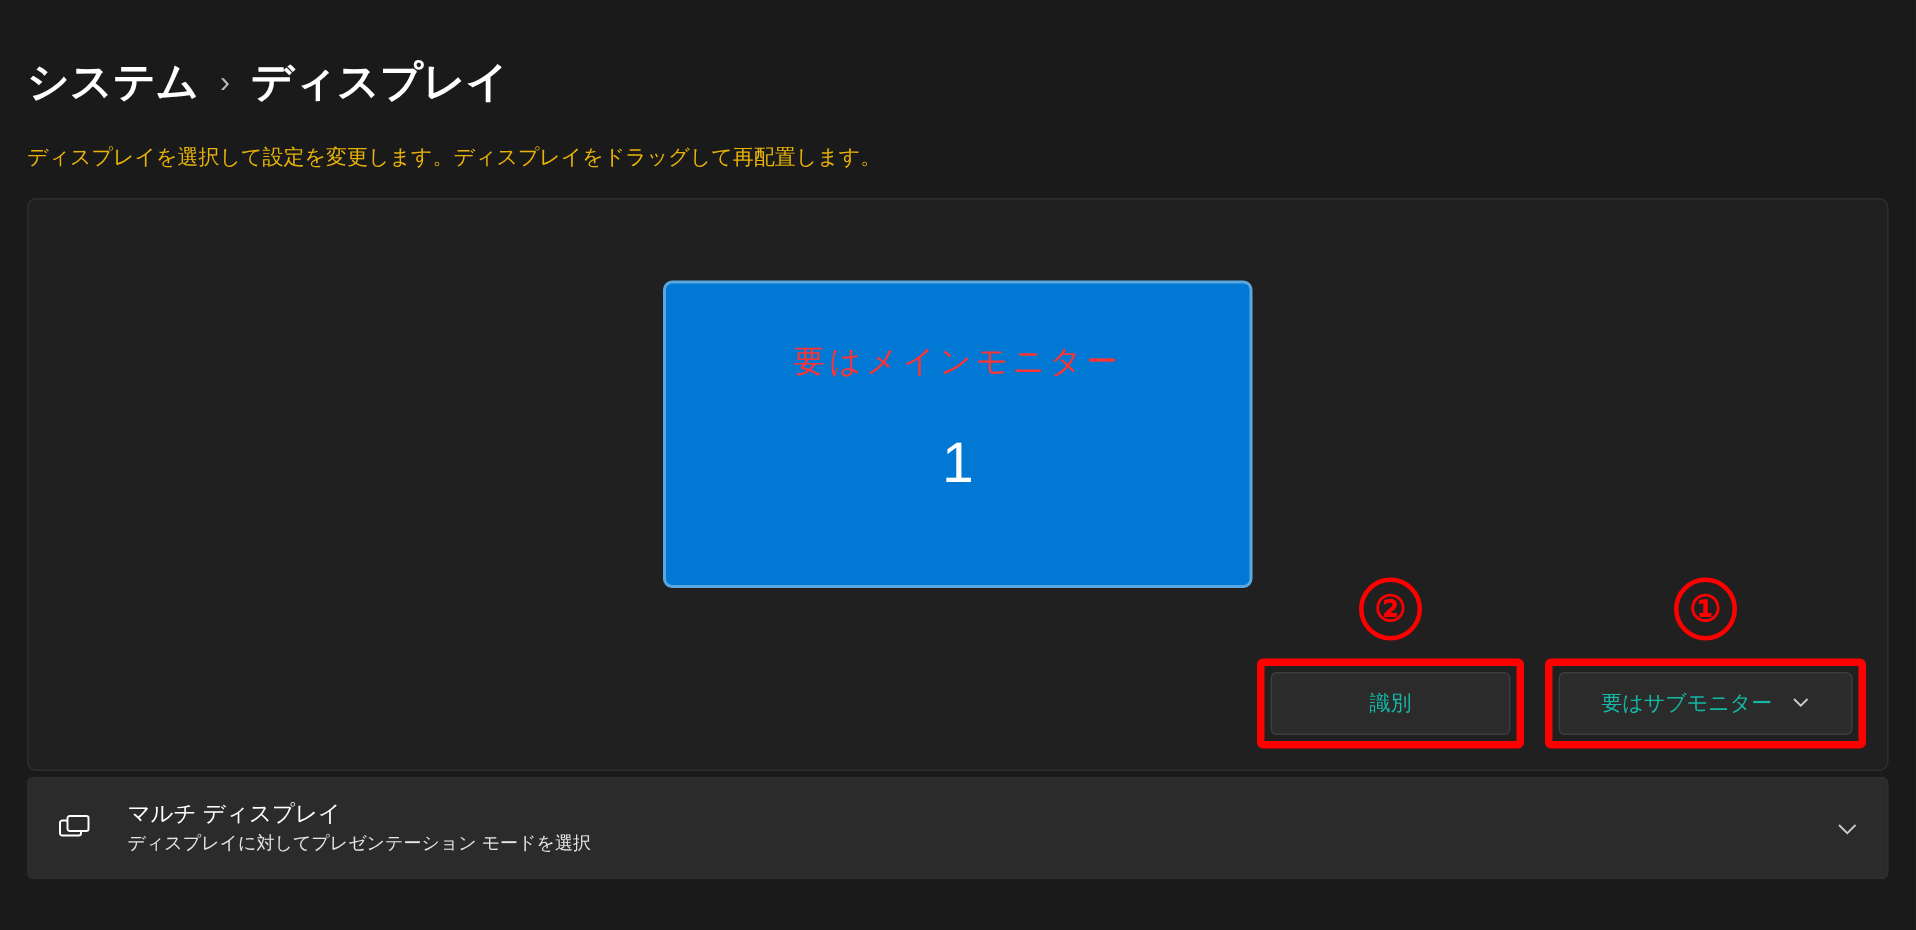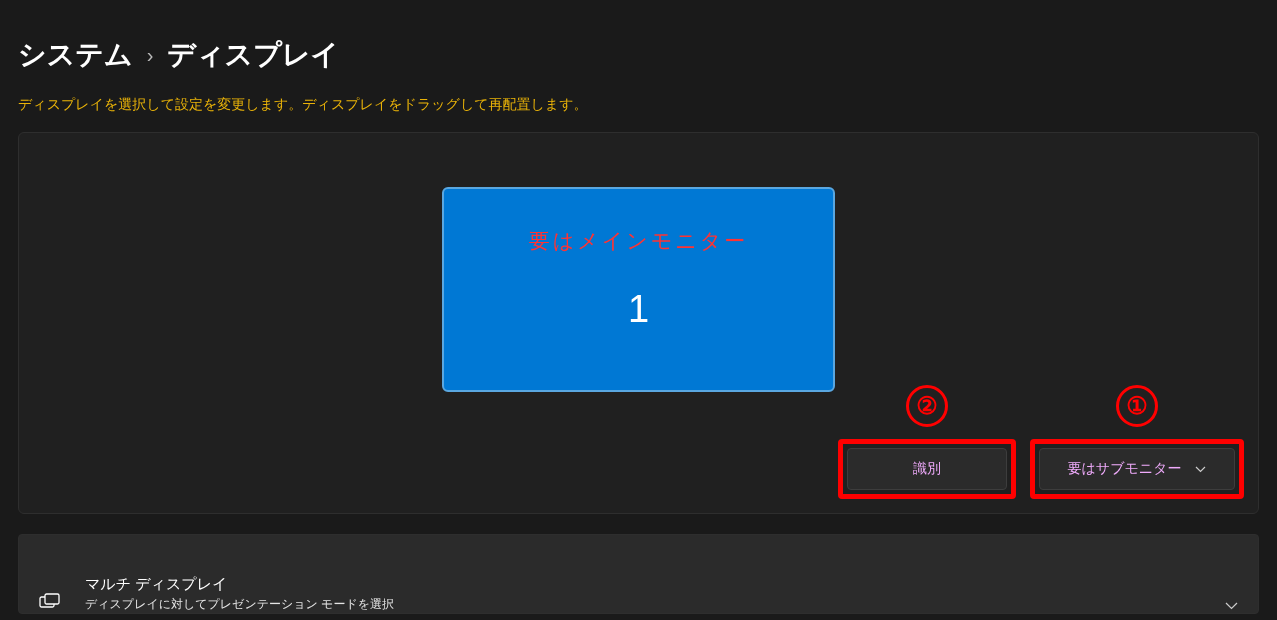--- a/index.html
+++ b/index.html
@@ -112,21 +112,21 @@
       font-weight: bold;
     }
     .red-frame {
       border: 5px solid #ff0000;
       border-radius: 4px;
       padding: 4px;
     }
     .btn {
       background: #2b2b2b;
       border: 1px solid #3d3d3d;
-      color: #f0abfc;
+      color: #14b8a6;
       height: 42px;
       border-radius: 4px;
       font-size: 14px;
       cursor: pointer;
       display: flex;
       align-items: center;
       justify-content: center;
     }
     .btn-identify {
       width: 160px;
@@ -136,24 +136,24 @@
       gap: 14px;
     }
     .chevron {
       font-size: 11px;
       color: #cccccc;
     }
     .multi-display-row {
       background: #2b2b2b;
       border: 1px solid #2e2e2e;
       border-radius: 4px;
-      margin-top: 20px;
-      height: 80px;
-      display: flex;
-      align-items: flex-end;
+      margin-top: 4px;
+      height: 68px;
+      display: flex;
+      align-items: center;
       padding: 0 20px;
       cursor: pointer;
     }
     .multi-display-icon {
       width: 22px;
       height: 22px;
       margin-right: 24px;
       display: flex;
       align-items: center;
       justify-content: center;

